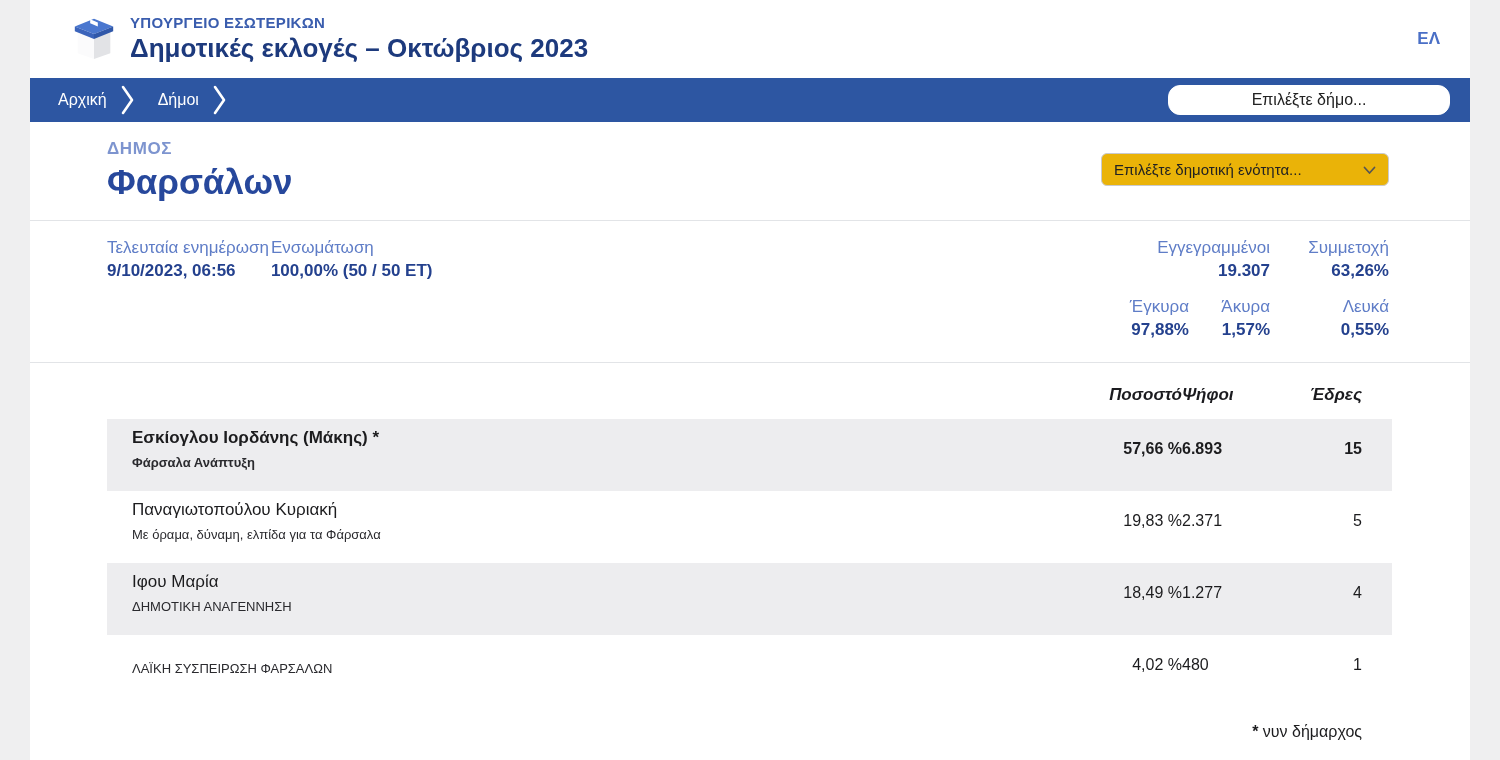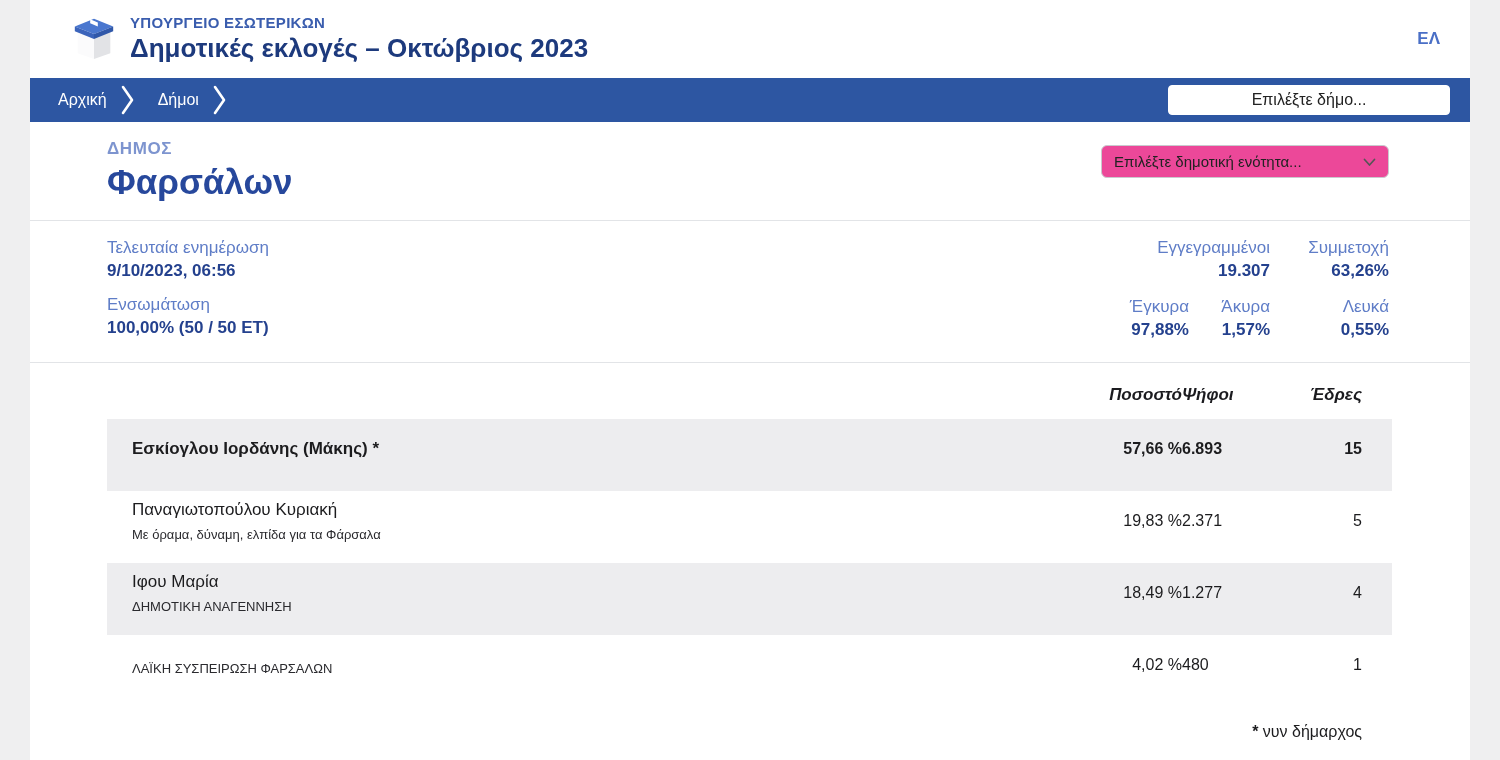--- a/index.html
+++ b/index.html
@@ -51,57 +51,57 @@
     box-sizing:border-box;
   }
   .crumbs { display:flex; align-items:center; height:100%; }
   .crumb {
     color:#ffffff; font-size:16px; padding:0 14px 0 10px;
     cursor:pointer; text-decoration:none; white-space:nowrap;
   }
   .crumb-sep { display:flex; align-items:center; margin-right:14px; }
   .muni-search {
     width:282px; height:30px;
-    border:1px solid #ffffff; border-radius:4px;
+    border:1px solid #ffffff; border-radius:12px;
     background:#ffffff;
     font-family:inherit; font-size:16px; color:#222;
     text-align:center; outline:none; box-sizing:border-box;
   }
   .muni-search::placeholder { color:#222; opacity:1; }
 
   
   .title-row {
     display:flex; justify-content:space-between; align-items:flex-start;
     padding:17px 81px 18px 77px;
   }
   .muni-label {
     font-size:17px; font-weight:700; letter-spacing:.6px; color:#7d94cf;
   }
   .muni-name {
     font-size:35px; font-weight:700; color:#27489c; margin-top:3px;
   }
   .unit-select {
-    margin-top:6px;
+    margin-top:14px;
     width:288px; height:33px;
     border:1px solid #c9cace; border-radius:6px;
-    background:#ec4899;
+    background:#eab308;
     display:flex; align-items:center; justify-content:space-between;
     padding:0 12px; box-sizing:border-box;
     font-size:15px; color:#222;
     cursor:pointer; white-space:nowrap;
   }
 
   .divider { height:1px; background:#e2e4e7; }
 
   
   .stats-row {
     display:flex; justify-content:space-between;
     padding:16px 81px 20px 77px;
   }
-  .stats-left { display:flex; flex-direction:column; gap:11px; }
+  .stats-left { display:flex; flex-direction:row; gap:2px; }
   .stat-label { font-size:17px; color:#5f7dc7; line-height:1.35; }
   .stat-value { font-size:17px; font-weight:700; color:#24418e; line-height:1.35; }
   .stats-right {
     width:560px;
     display:grid;
     grid-template-columns:1fr 81px 119px;
     row-gap:13px;
     text-align:right;
   }
   .span-2 { grid-column:1 / 3; }
@@ -244,20 +244,21 @@
       <div class="col-name"></div>
       <div class="col-pct">Ποσοστό</div>
       <div class="col-votes">Ψήφοι</div>
       <div class="col-seats">Έδρες</div>
     </div>
 
     <div class="results-rows">
       <div class="row winner">
         <div class="col-name">
           <div class="candidate">Εσκίογλου Ιορδάνης (Μάκης) *</div>
+          <div class="party">Φάρσαλα Ανάπτυξη</div>
         </div>
         <div class="col-pct num">57,66 %</div>
         <div class="col-votes num">6.893</div>
         <div class="col-seats num">15</div>
       </div>
 
       <div class="row">
         <div class="col-name">
           <div class="candidate">Παναγιωτοπούλου Κυριακή</div>
           <div class="party">Με όραμα, δύναμη, ελπίδα για τα Φάρσαλα</div>

